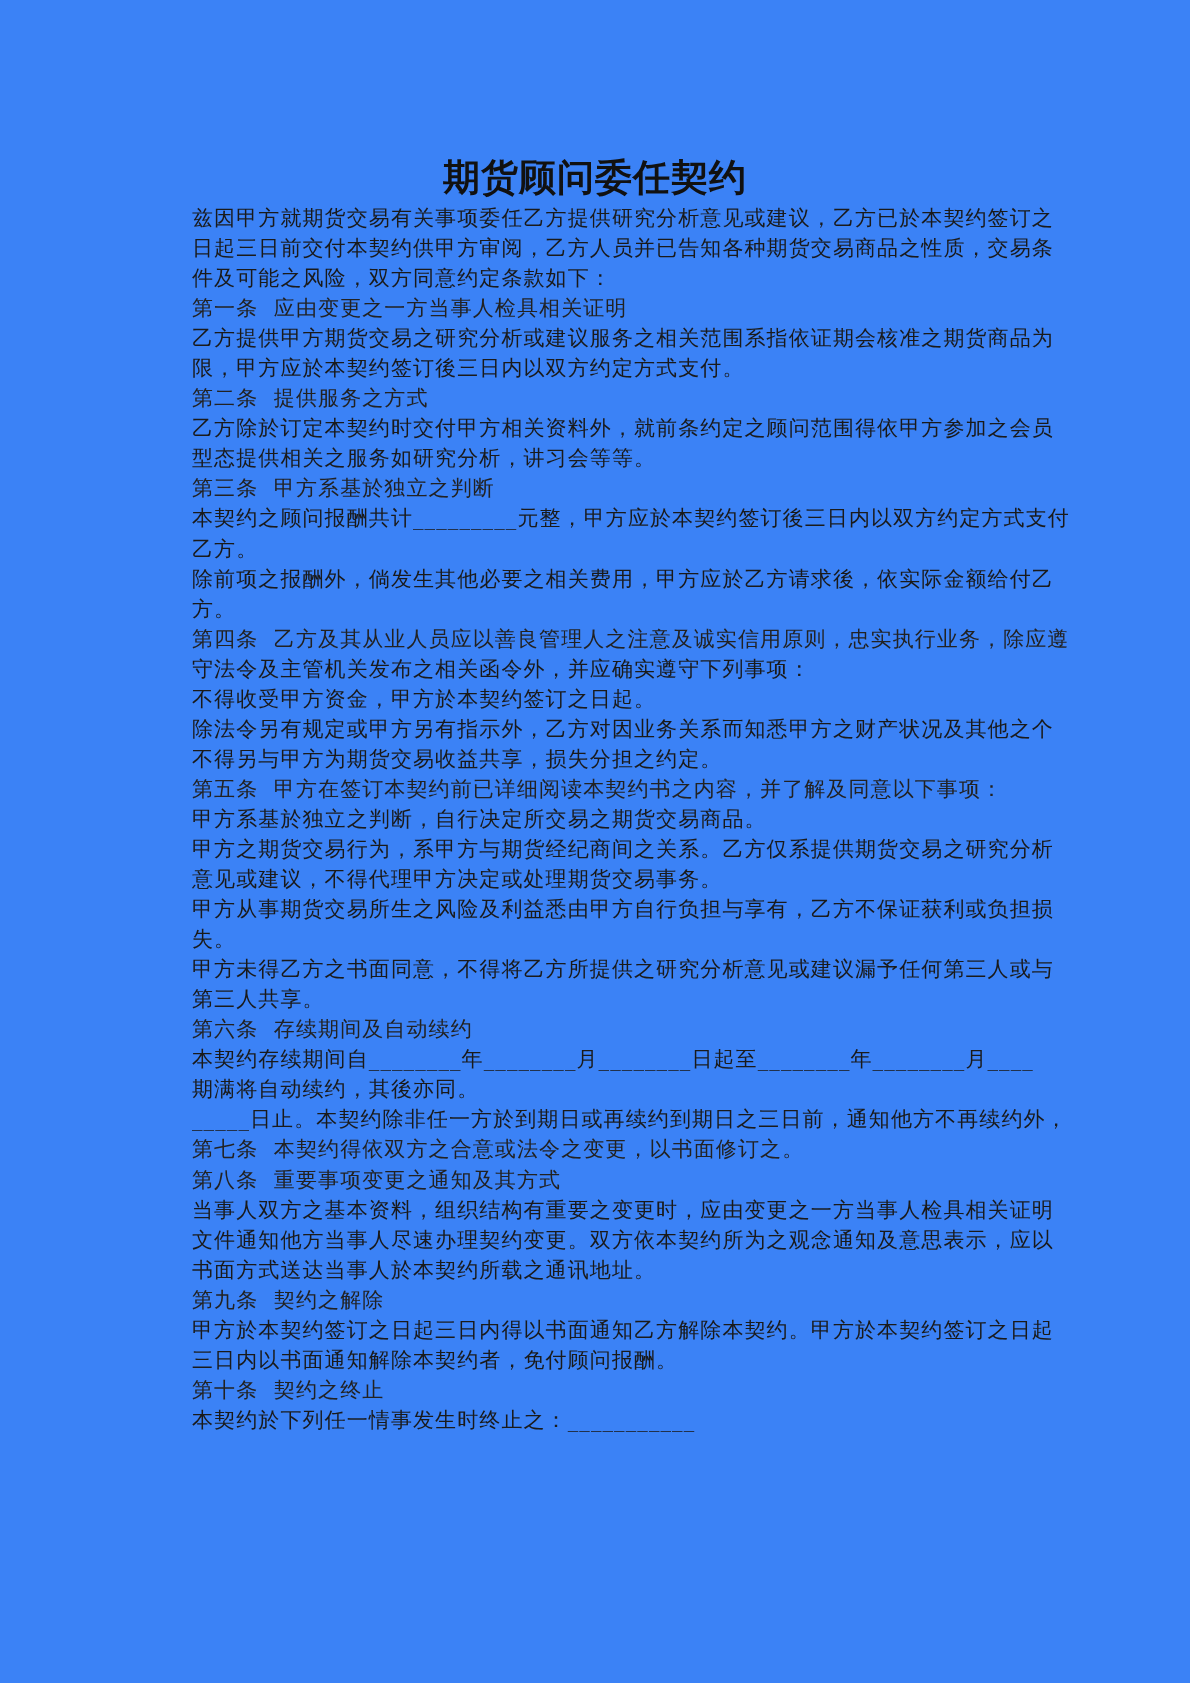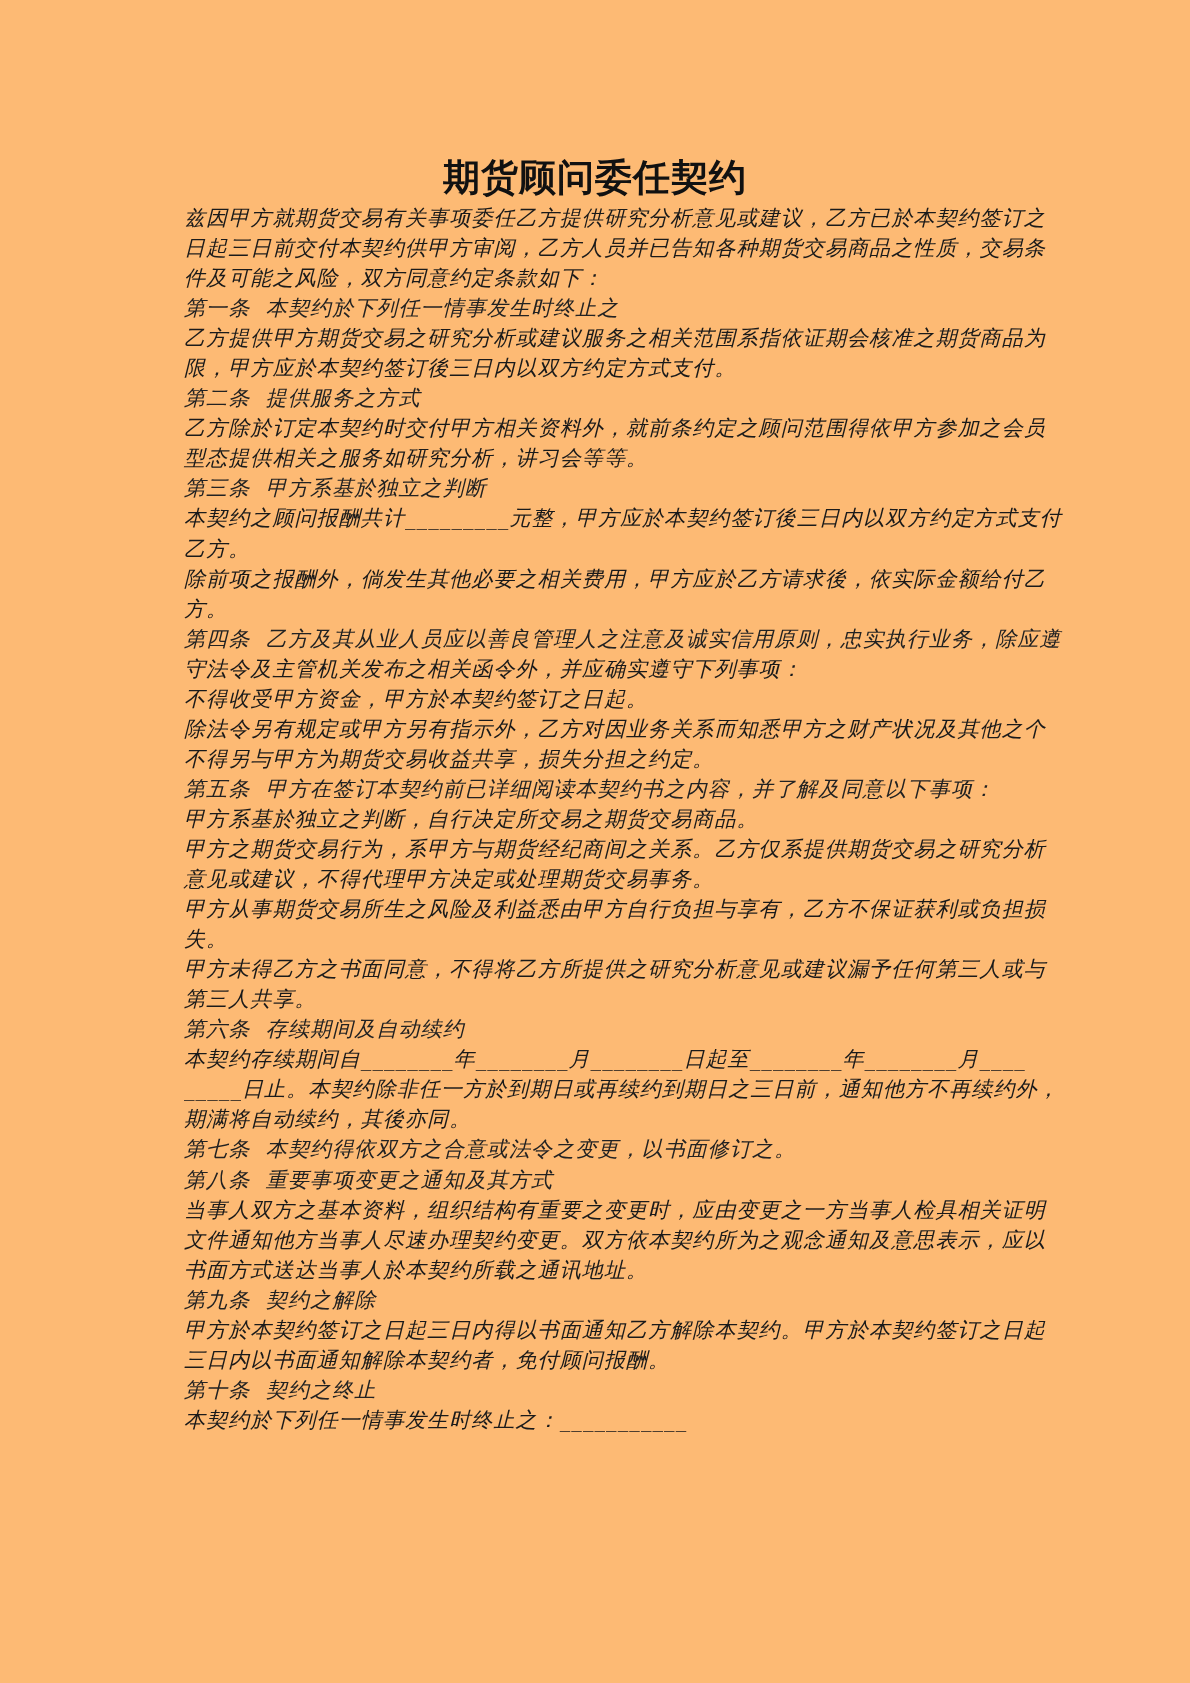--- a/index.html
+++ b/index.html
@@ -14,42 +14,41 @@
       overflow: hidden;
       color: #1a1a1a;
       font-family: "DejaVu Serif", "Liberation Serif", serif;
     }
     .page {
       position: absolute;
       left: 0;
       top: 0;
       width: 1190px;
       height: 1683px;
-      background: #fdba74;
+      background: #3b82f6;
     }
     .title {
       position: absolute;
       left: 0;
       top: 152px;
       width: 1190px;
       text-align: center;
       font-family: "DejaVu Sans", "Liberation Sans", sans-serif;
       font-weight: bold;
       font-size: 37px;
       line-height: 52px;
       letter-spacing: 1px;
       color: #111111;
       margin: 0;
     }
     .body {
       position: absolute;
-      left: 184px;
+      left: 192px;
       top: 203px;
       width: 840px;
-      font-style: italic;
     }
     .line {
       display: block;
       height: 30.05px;
       line-height: 30.05px;
       font-size: 21px;
       letter-spacing: 1.1px;
       white-space: pre;
       color: #1a1a1a;
     }
@@ -60,21 +59,21 @@
 </head>
 <body>
 
 <div class="page">
   <h1 class="title">期货顾问委任契约</h1>
 
   <div class="body">
     <span class="line">兹因甲方就期货交易有关事项委任乙方提供研究分析意见或建议，乙方已於本契约签订之</span>
     <span class="line">日起三日前交付本契约供甲方审阅，乙方人员并已告知各种期货交易商品之性质，交易条</span>
     <span class="line">件及可能之风险，双方同意约定条款如下：</span>
-    <span class="line heading">第一条  本契约於下列任一情事发生时终止之</span>
+    <span class="line heading">第一条  应由变更之一方当事人检具相关证明</span>
     <span class="line">乙方提供甲方期货交易之研究分析或建议服务之相关范围系指依证期会核准之期货商品为</span>
     <span class="line">限，甲方应於本契约签订後三日内以双方约定方式支付。</span>
     <span class="line heading">第二条  提供服务之方式</span>
     <span class="line">乙方除於订定本契约时交付甲方相关资料外，就前条约定之顾问范围得依甲方参加之会员</span>
     <span class="line">型态提供相关之服务如研究分析，讲习会等等。</span>
     <span class="line heading">第三条  甲方系基於独立之判断</span>
     <span class="line">本契约之顾问报酬共计_________元整，甲方应於本契约签订後三日内以双方约定方式支付</span>
     <span class="line">乙方。</span>
     <span class="line">除前项之报酬外，倘发生其他必要之相关费用，甲方应於乙方请求後，依实际金额给付乙</span>
     <span class="line">方。</span>
@@ -86,22 +85,22 @@
     <span class="line heading">第五条  甲方在签订本契约前已详细阅读本契约书之内容，并了解及同意以下事项：</span>
     <span class="line">甲方系基於独立之判断，自行决定所交易之期货交易商品。</span>
     <span class="line">甲方之期货交易行为，系甲方与期货经纪商间之关系。乙方仅系提供期货交易之研究分析</span>
     <span class="line">意见或建议，不得代理甲方决定或处理期货交易事务。</span>
     <span class="line">甲方从事期货交易所生之风险及利益悉由甲方自行负担与享有，乙方不保证获利或负担损</span>
     <span class="line">失。</span>
     <span class="line">甲方未得乙方之书面同意，不得将乙方所提供之研究分析意见或建议漏予任何第三人或与</span>
     <span class="line">第三人共享。</span>
     <span class="line heading">第六条  存续期间及自动续约</span>
     <span class="line">本契约存续期间自________年________月________日起至________年________月____</span>
+    <span class="line">期满将自动续约，其後亦同。</span>
     <span class="line">_____日止。本契约除非任一方於到期日或再续约到期日之三日前，通知他方不再续约外，</span>
-    <span class="line">期满将自动续约，其後亦同。</span>
     <span class="line heading">第七条  本契约得依双方之合意或法令之变更，以书面修订之。</span>
     <span class="line heading">第八条  重要事项变更之通知及其方式</span>
     <span class="line">当事人双方之基本资料，组织结构有重要之变更时，应由变更之一方当事人检具相关证明</span>
     <span class="line">文件通知他方当事人尽速办理契约变更。双方依本契约所为之观念通知及意思表示，应以</span>
     <span class="line">书面方式送达当事人於本契约所载之通讯地址。</span>
     <span class="line heading">第九条  契约之解除</span>
     <span class="line">甲方於本契约签订之日起三日内得以书面通知乙方解除本契约。甲方於本契约签订之日起</span>
     <span class="line">三日内以书面通知解除本契约者，免付顾问报酬。</span>
     <span class="line heading">第十条  契约之终止</span>
     <span class="line">本契约於下列任一情事发生时终止之：___________</span>

